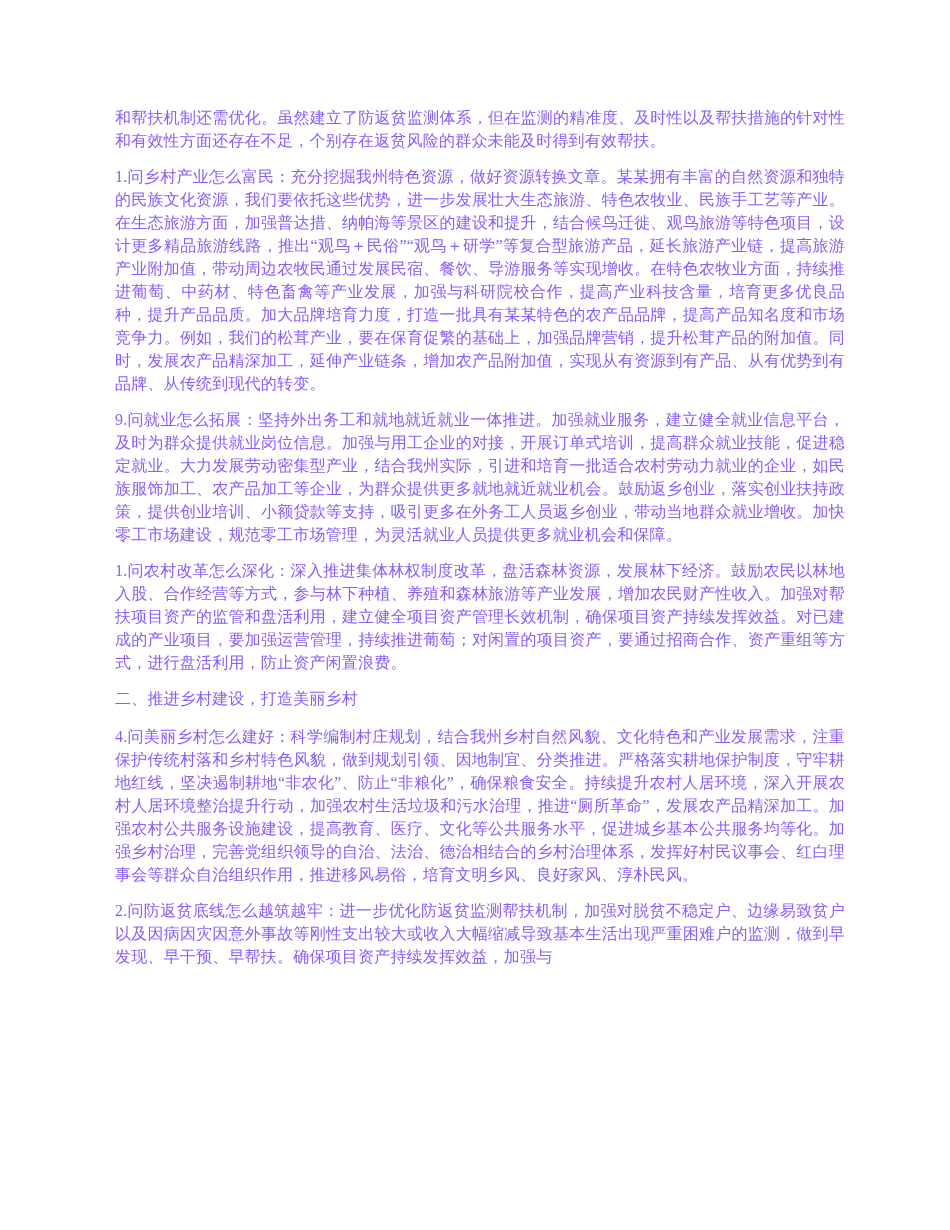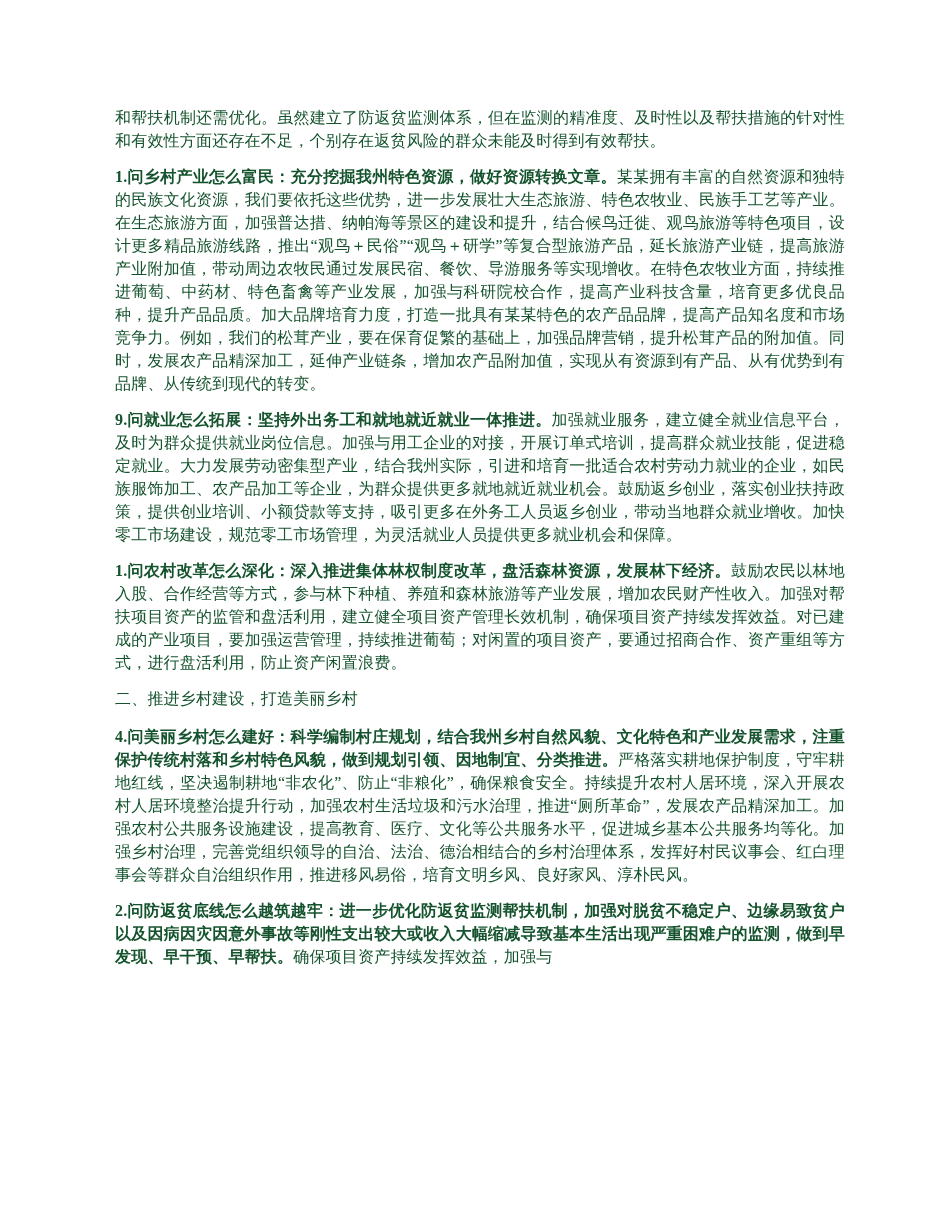--- a/index.html
+++ b/index.html
@@ -11,32 +11,32 @@
     width: 950px;
     height: 1230px;
     overflow: hidden;
     font-family: "Liberation Serif", serif;
   }
   .page {
     box-sizing: border-box;
     width: 950px;
     height: 896px;
     padding: 106px 105px 40px 115px;
-    color: #14532d;
+    color: #8b5cf6;
   }
   .para {
     margin: 0 0 13px 0;
     font-size: 16px;
     line-height: 23px;
     text-align: justify;
     word-break: break-all;
     letter-spacing: 0.2px;
   }
   .para .lead {
-    font-weight: bold;
+    font-weight: normal;
   }
   .para .txt {
     font-weight: normal;
   }
   .section-heading {
     margin: 2px 0 15px 0;
   }
 </style>
 </head>
 <body>

